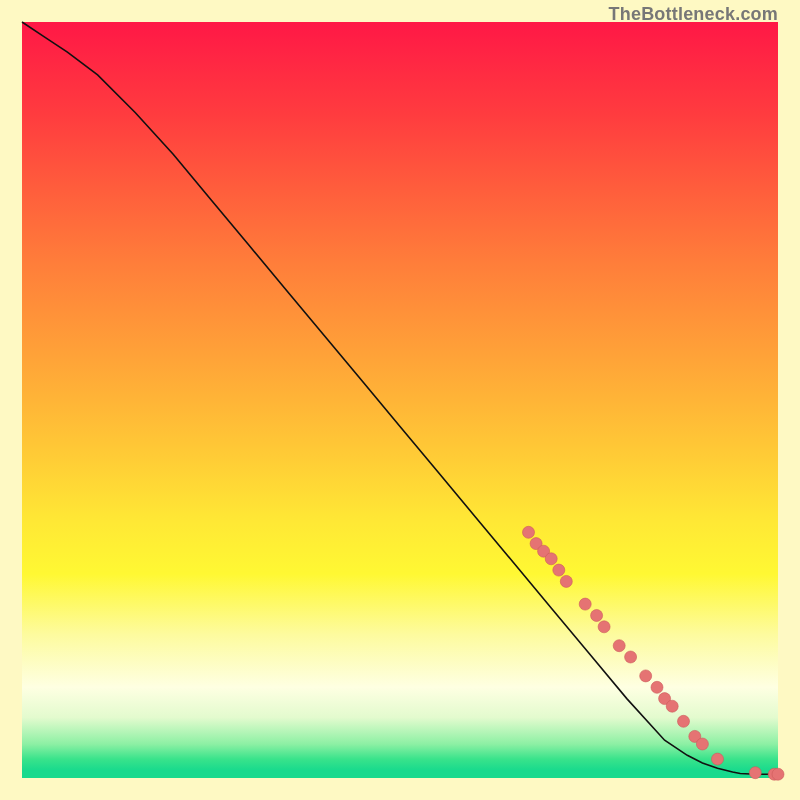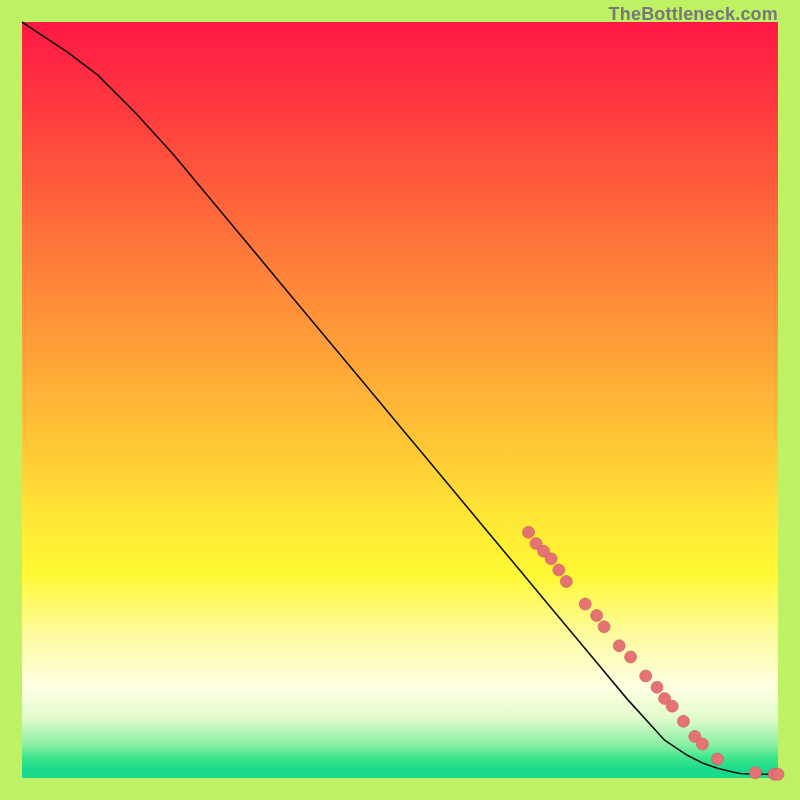--- a/index.html
+++ b/index.html
@@ -8,21 +8,21 @@
     width: 800px;
     height: 800px;
     background: #000;
     overflow: hidden;
     font-family: Arial, Helvetica, sans-serif;
   }
   .frame {
     position: relative;
     width: 800px;
     height: 800px;
-    background: #bef264;
+    background: #fef9c3;
   }
   .plot-area {
     position: absolute;
     left: 22px;
     top: 22px;
     width: 756px;
     height: 756px;
     
     background: linear-gradient(
       to bottom,

